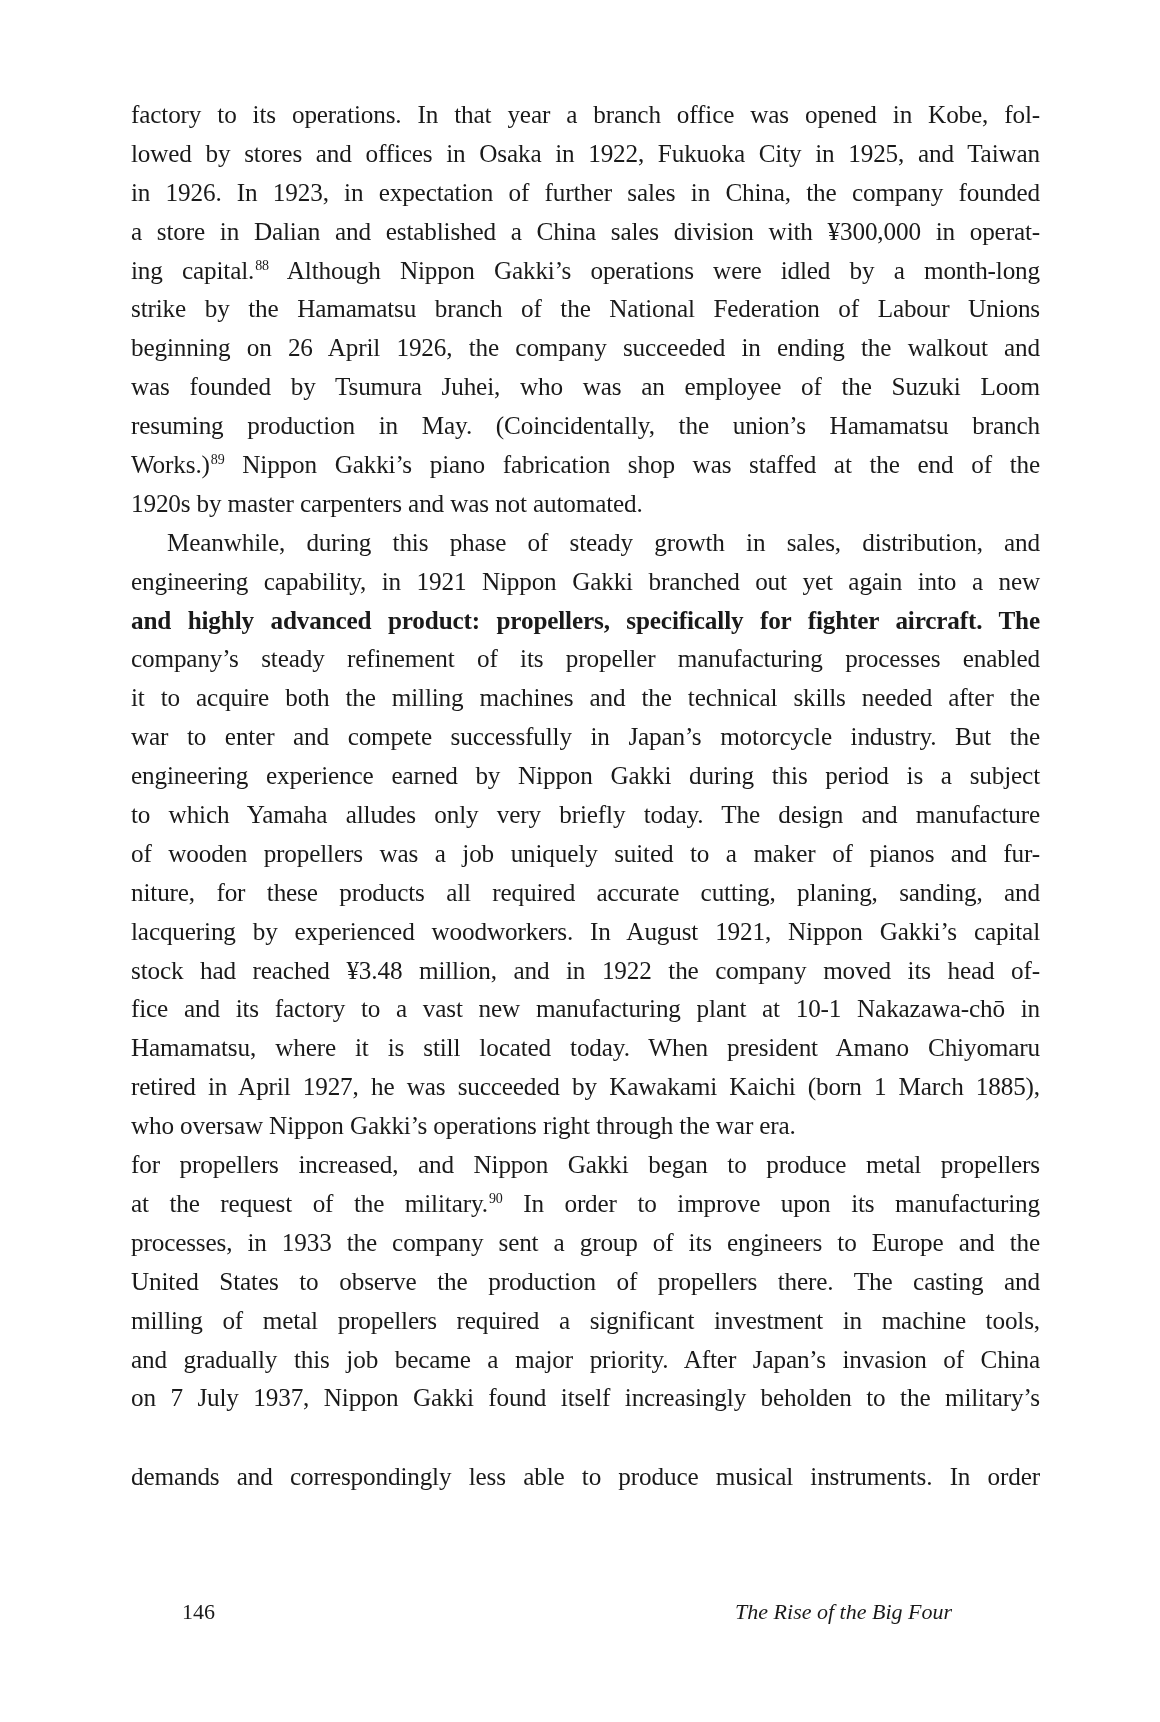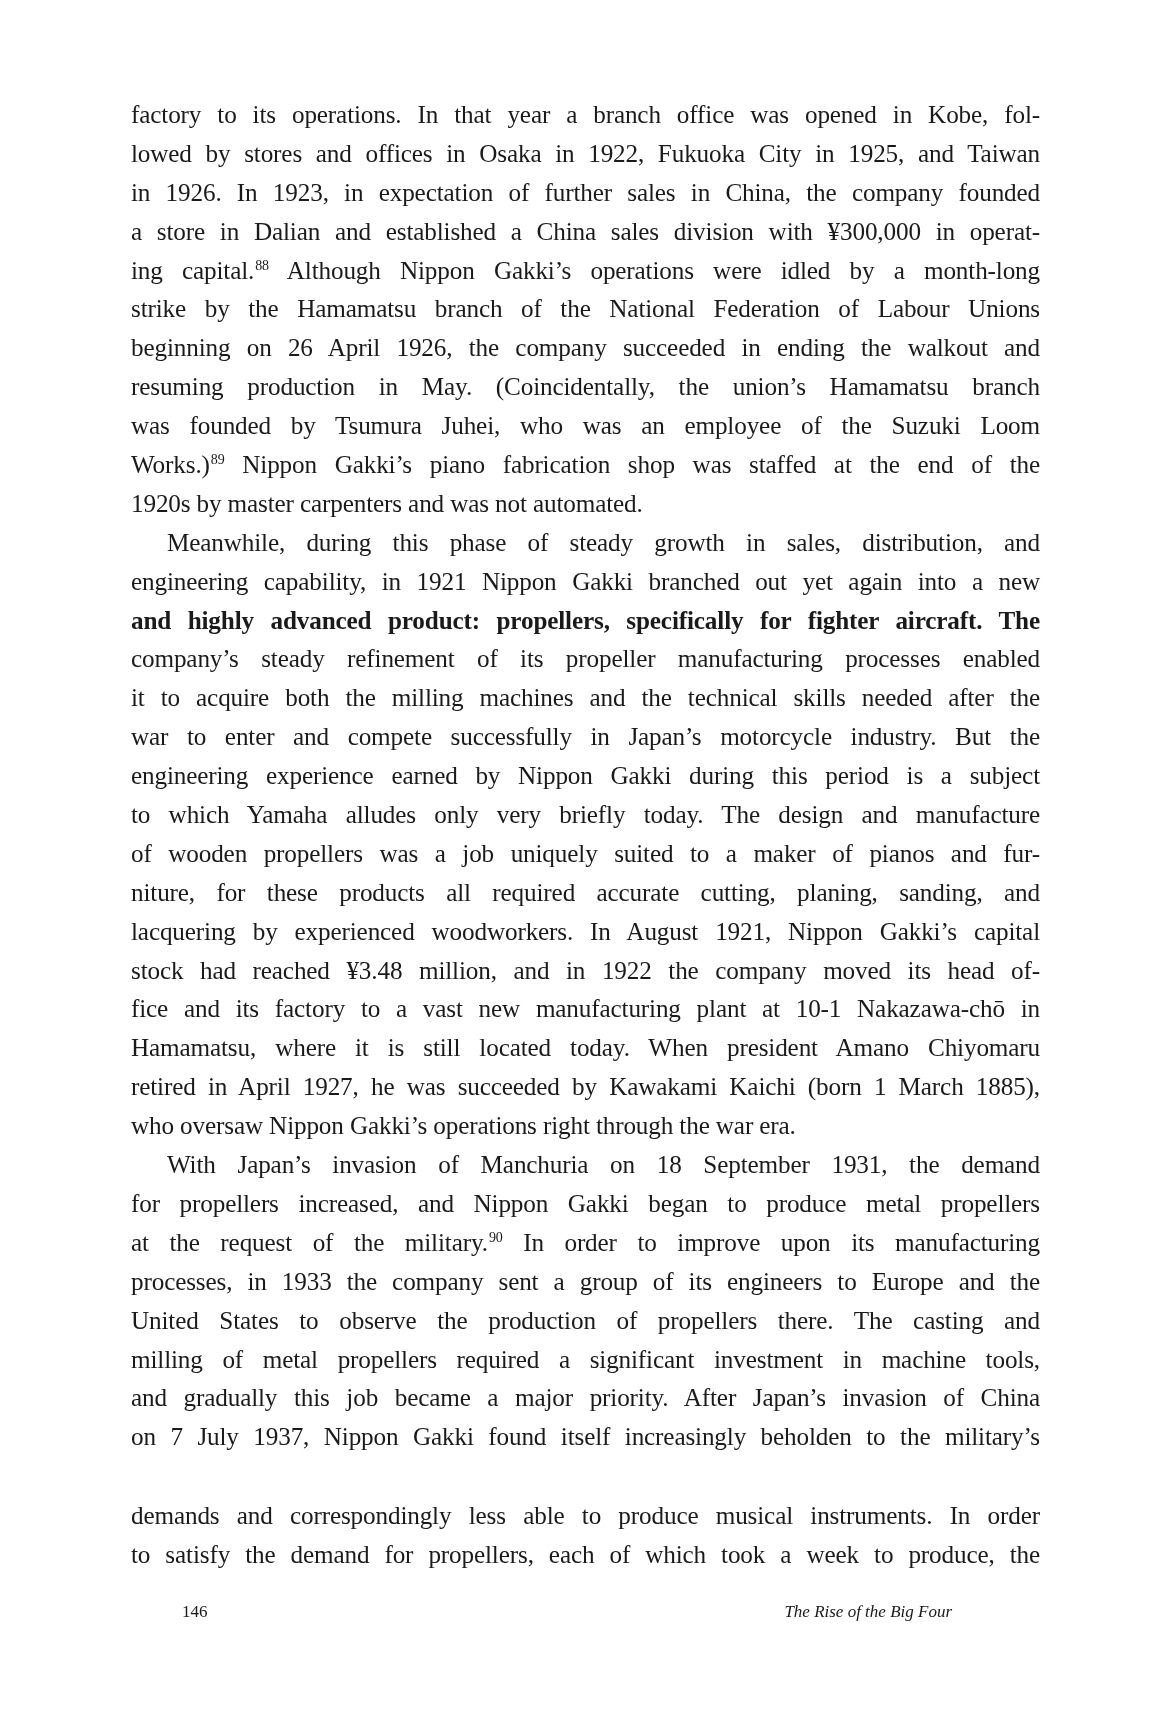--- a/index.html
+++ b/index.html
@@ -44,21 +44,21 @@
     line-height: 0;
     vertical-align: 9px;
     margin-left: 1px;
   }
   .footer {
     position: absolute;
     top: 1596px;
     left: 0;
     width: 1072px;
     height: 32px;
-    font-size: 17px;
+    font-size: 22px;
     line-height: 32px;
   }
   .folio {
     position: absolute;
     left: 182px;
     top: 0;
   }
   .running-title {
     position: absolute;
     right: 120px;
@@ -71,22 +71,22 @@
 
 <div class="page-body" id="page-body">
     <div>
       <span class="line" style="display: block;"><span>factory to its operations. In that year a branch office was opened in Kobe, fol-</span></span>
       <span class="line" style="display: block;"><span>lowed by stores and offices in Osaka in 1922, Fukuoka City in 1925, and Taiwan</span></span>
       <span class="line" style="display: block;"><span>in 1926. In 1923, in expectation of further sales in China, the company founded</span></span>
       <span class="line" style="display: block;"><span>a store in Dalian and established a China sales division with ¥300,000 in operat-</span></span>
       <span class="line" style="display: block;"><span>ing capital.</span><sup class="fn">88</sup><span> Although Nippon Gakki’s operations were idled by a month-long</span></span>
       <span class="line" style="display: block;"><span>strike by the Hamamatsu branch of the National Federation of Labour Unions</span></span>
       <span class="line" style="display: block;"><span>beginning on 26 April 1926, the company succeeded in ending the walkout and</span></span>
+      <span class="line" style="display: block;"><span>was founded by Tsumura Juhei, who was an employee of the Suzuki Loom</span></span>
       <span class="line" style="display: block;"><span>resuming production in May. (Coincidentally, the union’s Hamamatsu branch</span></span>
-      <span class="line" style="display: block;"><span>was founded by Tsumura Juhei, who was an employee of the Suzuki Loom</span></span>
       <span class="line" style="display: block;"><span>Works.)</span><sup class="fn">89</sup><span> Nippon Gakki’s piano fabrication shop was staffed at the end of the</span></span>
       <span class="line last" style="display: block;"><span>1920s by master carpenters and was not automated.</span></span>
     </div>
     <div>
       <span class="line indent" style="display: block;"><span>Meanwhile, during this phase of steady growth in sales, distribution, and</span></span>
       <span class="line" style="display: block;"><span>engineering capability, in 1921 Nippon Gakki branched out yet again into a new</span></span>
       <span class="line" style="display: block; font-weight: bold;"><span>and highly advanced product: propellers, specifically for fighter aircraft. The</span></span>
       <span class="line" style="display: block;"><span>company’s steady refinement of its propeller manufacturing processes enabled</span></span>
       <span class="line" style="display: block;"><span>it to acquire both the milling machines and the technical skills needed after the</span></span>
       <span class="line" style="display: block;"><span>war to enter and compete successfully in Japan’s motorcycle industry. But the</span></span>
@@ -95,29 +95,27 @@
       <span class="line" style="display: block;"><span>of wooden propellers was a job uniquely suited to a maker of pianos and fur-</span></span>
       <span class="line" style="display: block;"><span>niture, for these products all required accurate cutting, planing, sanding, and</span></span>
       <span class="line" style="display: block;"><span>lacquering by experienced woodworkers. In August 1921, Nippon Gakki’s capital</span></span>
       <span class="line" style="display: block;"><span>stock had reached ¥3.48 million, and in 1922 the company moved its head of-</span></span>
       <span class="line" style="display: block;"><span>fice and its factory to a vast new manufacturing plant at 10-1 Nakazawa-chō in</span></span>
       <span class="line" style="display: block;"><span>Hamamatsu, where it is still located today. When president Amano Chiyomaru</span></span>
       <span class="line" style="display: block;"><span>retired in April 1927, he was succeeded by Kawakami Kaichi (born 1 March 1885),</span></span>
       <span class="line last" style="display: block;"><span>who oversaw Nippon Gakki’s operations right through the war era.</span></span>
     </div>
     <div>
-      <span class="line indent" style="display: block;"><span>With Japan’s invasion of Manchuria on 18 September 1931, the demand</span></span>
       <span class="line" style="display: block;"><span>for propellers increased, and Nippon Gakki began to produce metal propellers</span></span>
       <span class="line" style="display: block;"><span>at the request of the military.</span><sup class="fn">90</sup><span> In order to improve upon its manufacturing</span></span>
       <span class="line" style="display: block;"><span>processes, in 1933 the company sent a group of its engineers to Europe and the</span></span>
       <span class="line" style="display: block;"><span>United States to observe the production of propellers there. The casting and</span></span>
       <span class="line" style="display: block;"><span>milling of metal propellers required a significant investment in machine tools,</span></span>
       <span class="line" style="display: block;"><span>and gradually this job became a major priority. After Japan’s invasion of China</span></span>
       <span class="line" style="display: block;"><span>on 7 July 1937, Nippon Gakki found itself increasingly beholden to the military’s</span></span>
       <span class="line" style="display: block; margin-top: 40px;"><span>demands and correspondingly less able to produce musical instruments. In order</span></span>
-      <span class="line" style="display: block;"><span>to satisfy the demand for propellers, each of which took a week to produce, the</span></span>
     </div>
   </div>
 
 <div class="footer">
   <span class="folio">146</span>
   <span class="running-title">The Rise of the Big Four</span>
 </div>
 
 </body></html>

